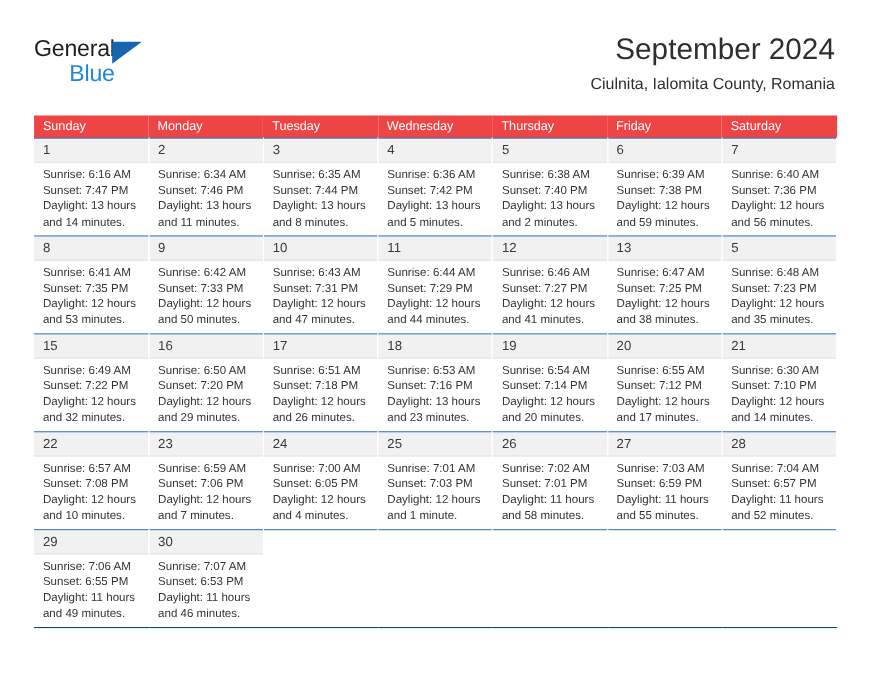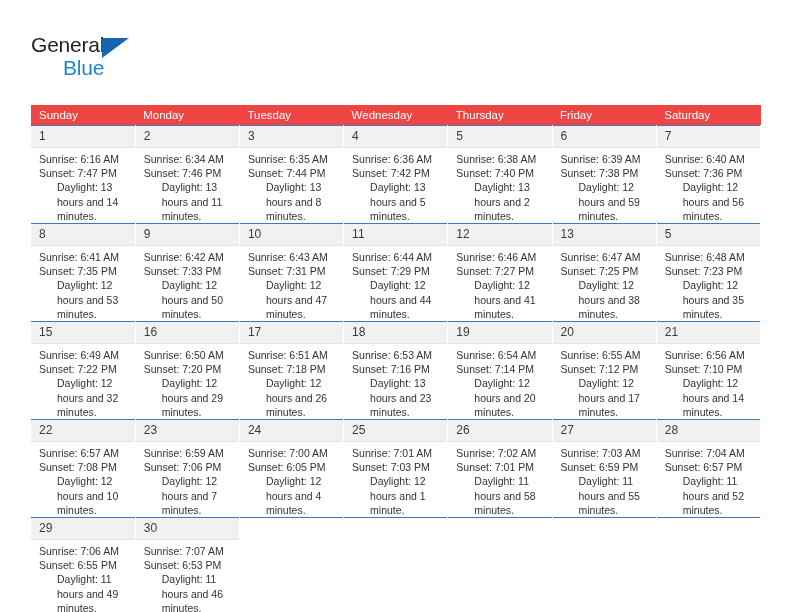--- a/index.html
+++ b/index.html
@@ -133,36 +133,39 @@
     padding: 4px 4px 0 8px;
     font-size: 10.5px;
     line-height: 14.2px;
     color: #333333;
   }
   .cell-body div {
     white-space: nowrap;
   }
   .cell-body .daylight-line {
     white-space: normal;
-    margin-left: 18px;
   }
   td.cell-empty {
     background: #ffffff;
   }
 </style>
 </head>
 <body>
 
 <div class="page">
 
   <div class="header">
     <div class="logo">
       <span class="logo-general">General</span>
       <span class="logo-triangle"></span>
       <span class="logo-blue">Blue</span>
+    </div>
+    <div class="title-block">
+      <div class="cal-title">September 2024</div>
+      <div class="cal-subtitle">Ciulnita, Ialomita County, Romania</div>
     </div>
   </div>
 
   <table class="calendar">
     <thead>
       <tr>
         <th>Sunday</th>
         <th>Monday</th>
         <th>Tuesday</th>
         <th>Wednesday</th>
@@ -333,21 +336,21 @@
             <div class="daynum">20</div>
             <div class="cell-body">
               <div>Sunrise: 6:55 AM</div>
               <div>Sunset: 7:12 PM</div>
               <div class="daylight-line">Daylight: 12 hours and 17 minutes.</div>
             </div>
           </td>
           <td class="day-cell">
             <div class="daynum">21</div>
             <div class="cell-body">
-              <div>Sunrise: 6:56 AM</div>
+              <div>Sunrise: 6:30 AM</div>
               <div>Sunset: 7:10 PM</div>
               <div class="daylight-line">Daylight: 12 hours and 14 minutes.</div>
             </div>
           </td>
         </tr>
         <tr class="week-row">
           <td class="day-cell">
             <div class="daynum">22</div>
             <div class="cell-body">
               <div>Sunrise: 6:57 AM</div>

